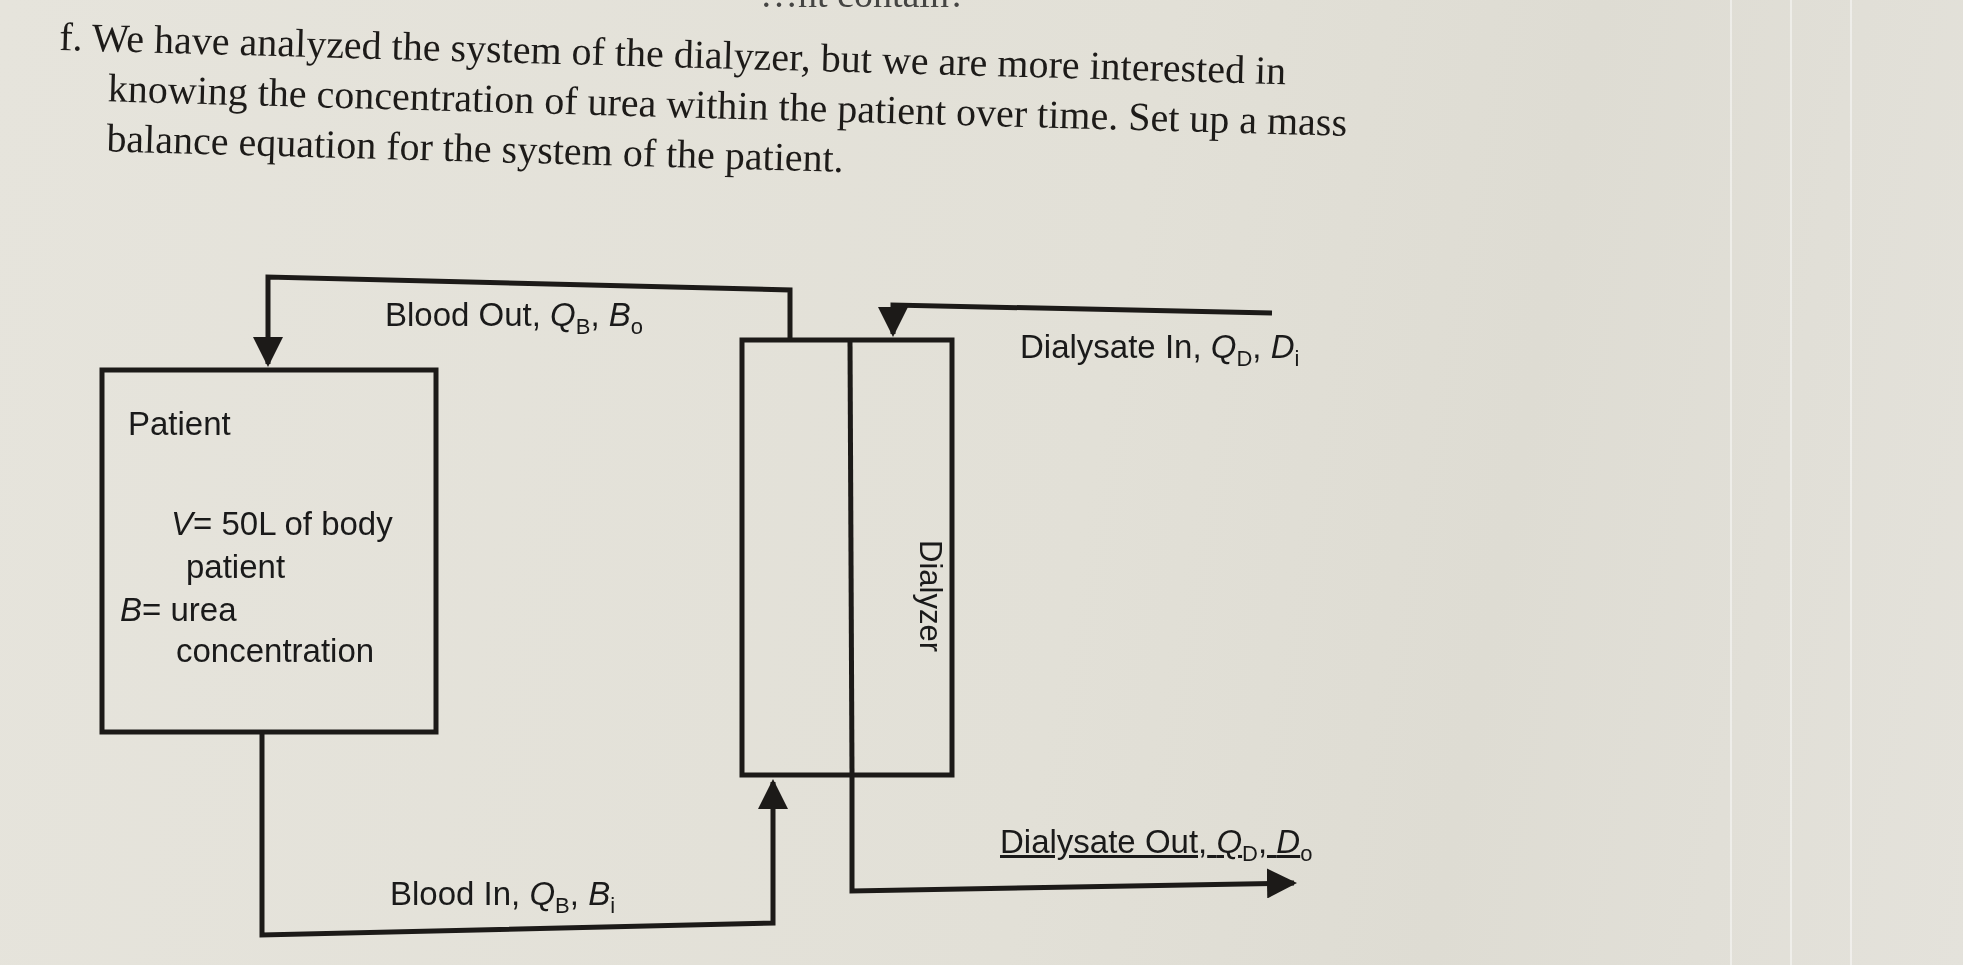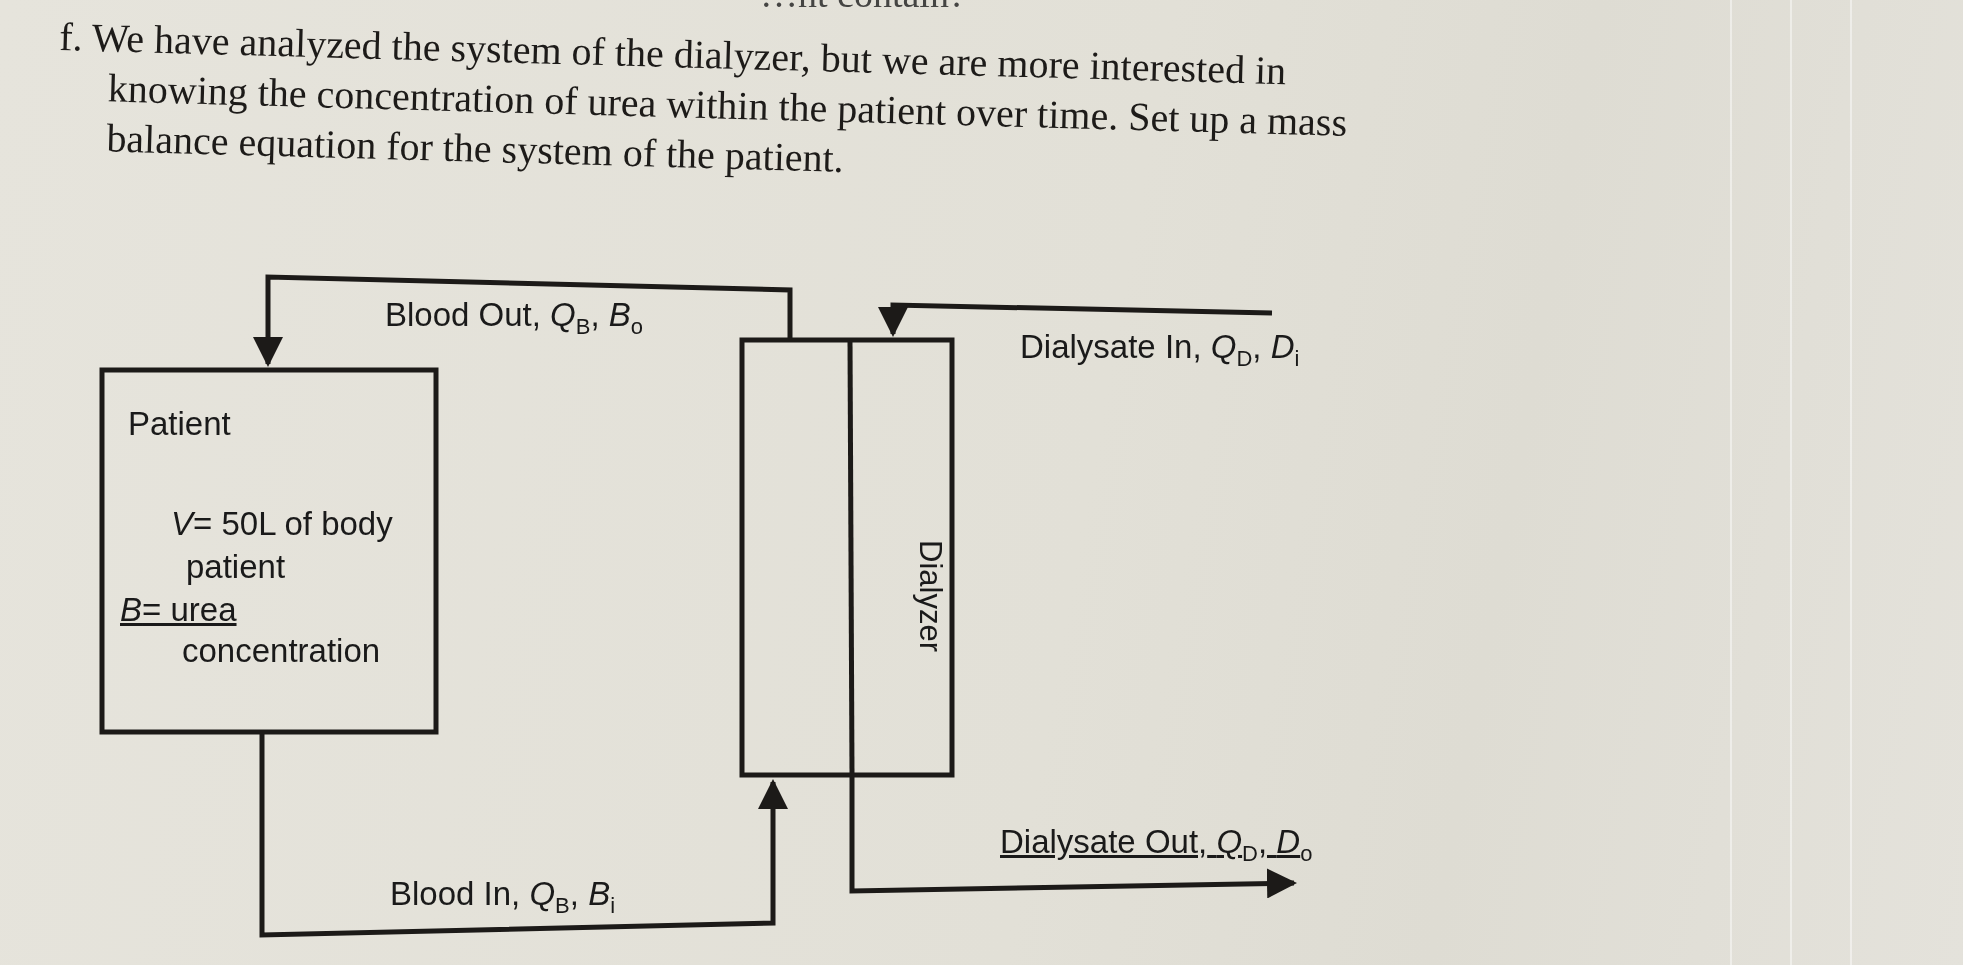--- a/index.html
+++ b/index.html
@@ -96,18 +96,18 @@
   <span>Blood In,</span>
   <i>Q</i><sub>B</sub>,
   <i>B</i><sub>i</sub>
 </div>
 
 <div class="patient-text" style="left:128px; top:405px;">Patient</div>
 <div class="patient-text" style="left:128px; top:505px;margin-left:43px;">
   <i>V</i><span>= 50L of body</span>
 </div>
 <div class="patient-text" style="left:186px; top:548px;">patient</div>
-<div class="patient-text" style="left:120px; top:591px;text-decoration:underline;">
+<div class="patient-text" style="left:120px; top:591px;">
   <i>B</i><span>= urea</span>
 </div>
-<div class="patient-text" style="left:182px; top:632px;">concentration</div>
+<div class="patient-text" style="left:176px; top:632px;">concentration</div>
 
 <div class="dialyzer-label">Dialyzer</div>
 
 </body></html>

